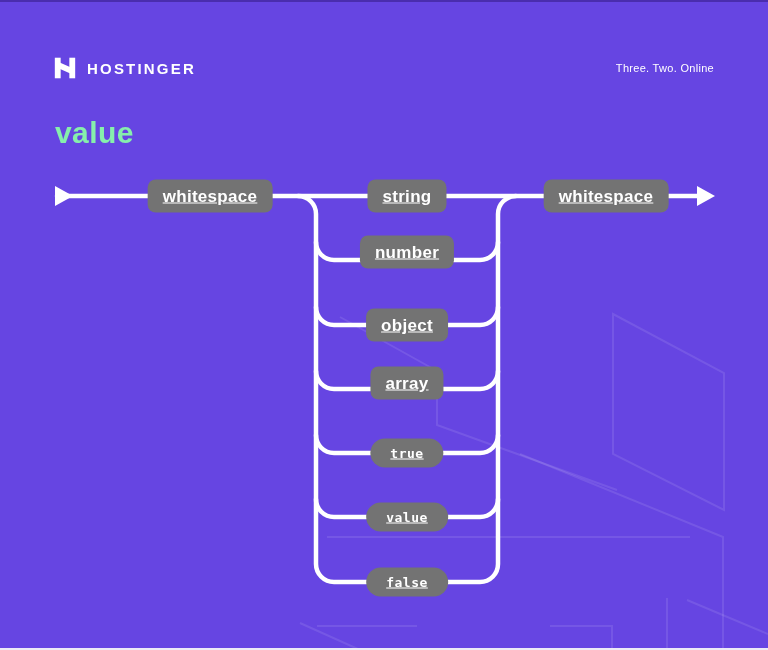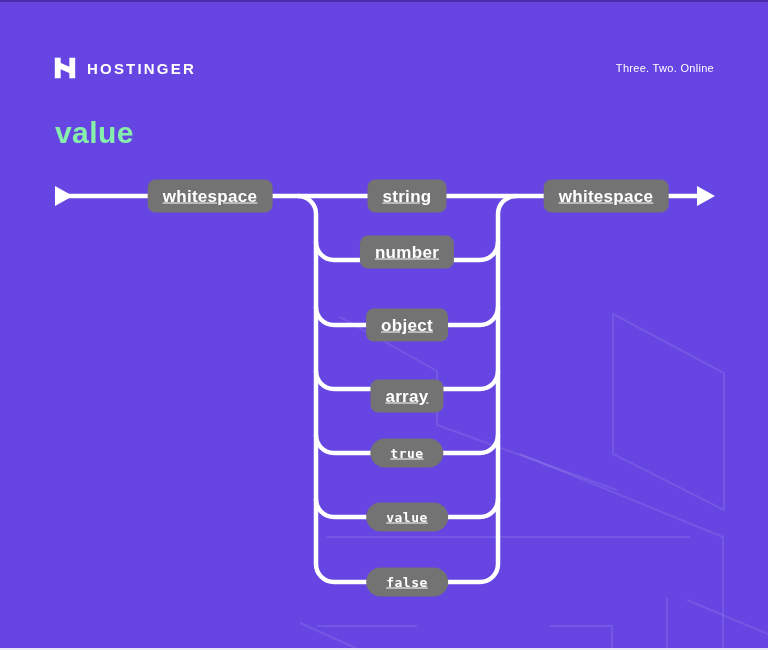--- a/index.html
+++ b/index.html
@@ -93,20 +93,20 @@
 
   <polygon points="55,186 73,196 55,206"></polygon>
   <polygon points="697,186 715,196 697,206"></polygon>
 </svg>
 
 <div class="node" style="left:210px;top:196px">whitespace</div>
 
 <div class="node" style="left:407px;top:196px">string</div>
 <div class="node" style="left:407px;top:252px">number</div>
 <div class="node" style="left:407px;top:325px">object</div>
-<div class="node" style="left:407px;top:396px">array</div>
+<div class="node" style="left:407px;top:383px">array</div>
 <div class="node mono" style="left:407px;top:453px">true</div>
 <div class="node mono" style="left:407px;top:517px">value</div>
 <div class="node mono" style="left:407px;top:582px">false</div>
 
 <div class="node" style="left:606px;top:196px">whitespace</div>
 
 <div class="edge-bottom"></div>
 
 </body></html>

